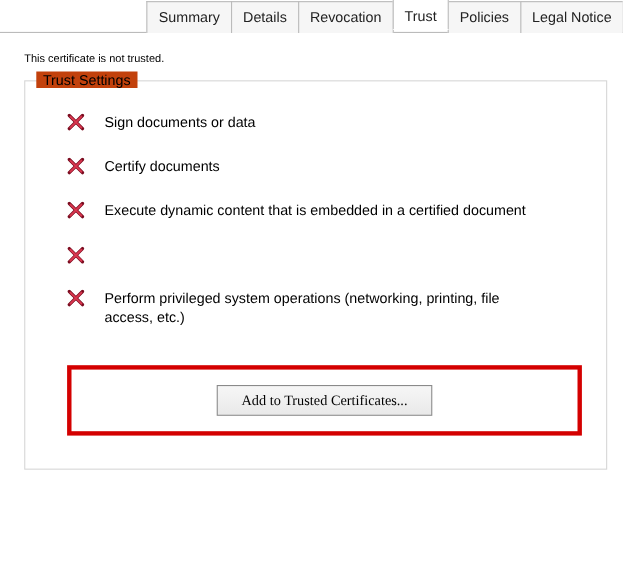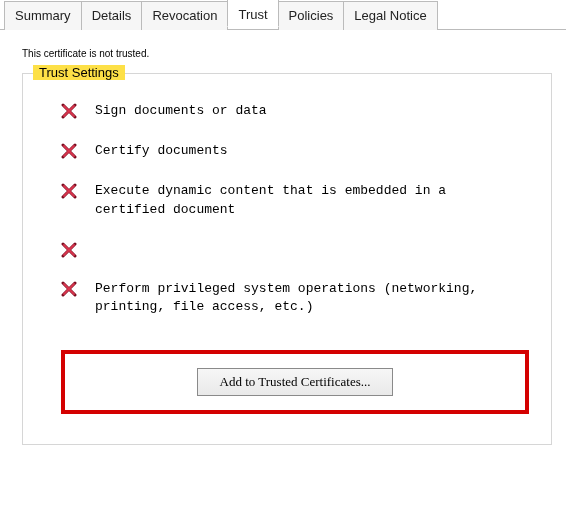--- a/index.html
+++ b/index.html
@@ -12,20 +12,21 @@
       height: 522px;
       overflow: hidden;
     }
     .tabs {
       display: flex;
       border-bottom: 1px solid #bbb;
       padding-left: 4px;
       background: #fff;
       position: relative;
       height: 30px;
+      justify-content: flex-end;
     }
     .tab {
       padding: 6px 10px;
       font-size: 13px;
       color: #222;
       background: #f6f6f6;
       border: 1px solid #bbb;
       border-bottom: none;
       margin-right: -1px;
       position: relative;
@@ -50,31 +51,30 @@
     .groupbox {
       border: 1px solid #d6d6d6;
       padding: 28px 22px 30px 38px;
       position: relative;
       margin-top: 6px;
     }
     .groupbox-legend {
       position: absolute;
       top: -9px;
       left: 10px;
-      background: #fde047;
+      background: #c2410c;
       padding: 0 6px;
       font-size: 13px;
       color: #000;
     }
     .setting-row {
       display: flex;
       align-items: flex-start;
       gap: 18px;
       margin-bottom: 22px;
-      font-family: Liberation Mono, monospace;
     }
     .setting-row:last-of-type { margin-bottom: 0; }
     .x-icon {
       width: 16px;
       height: 16px;
       flex-shrink: 0;
       margin-top: 1px;
     }
     .x-icon svg { width: 16px; height: 16px; display:block; }
     .setting-text {

